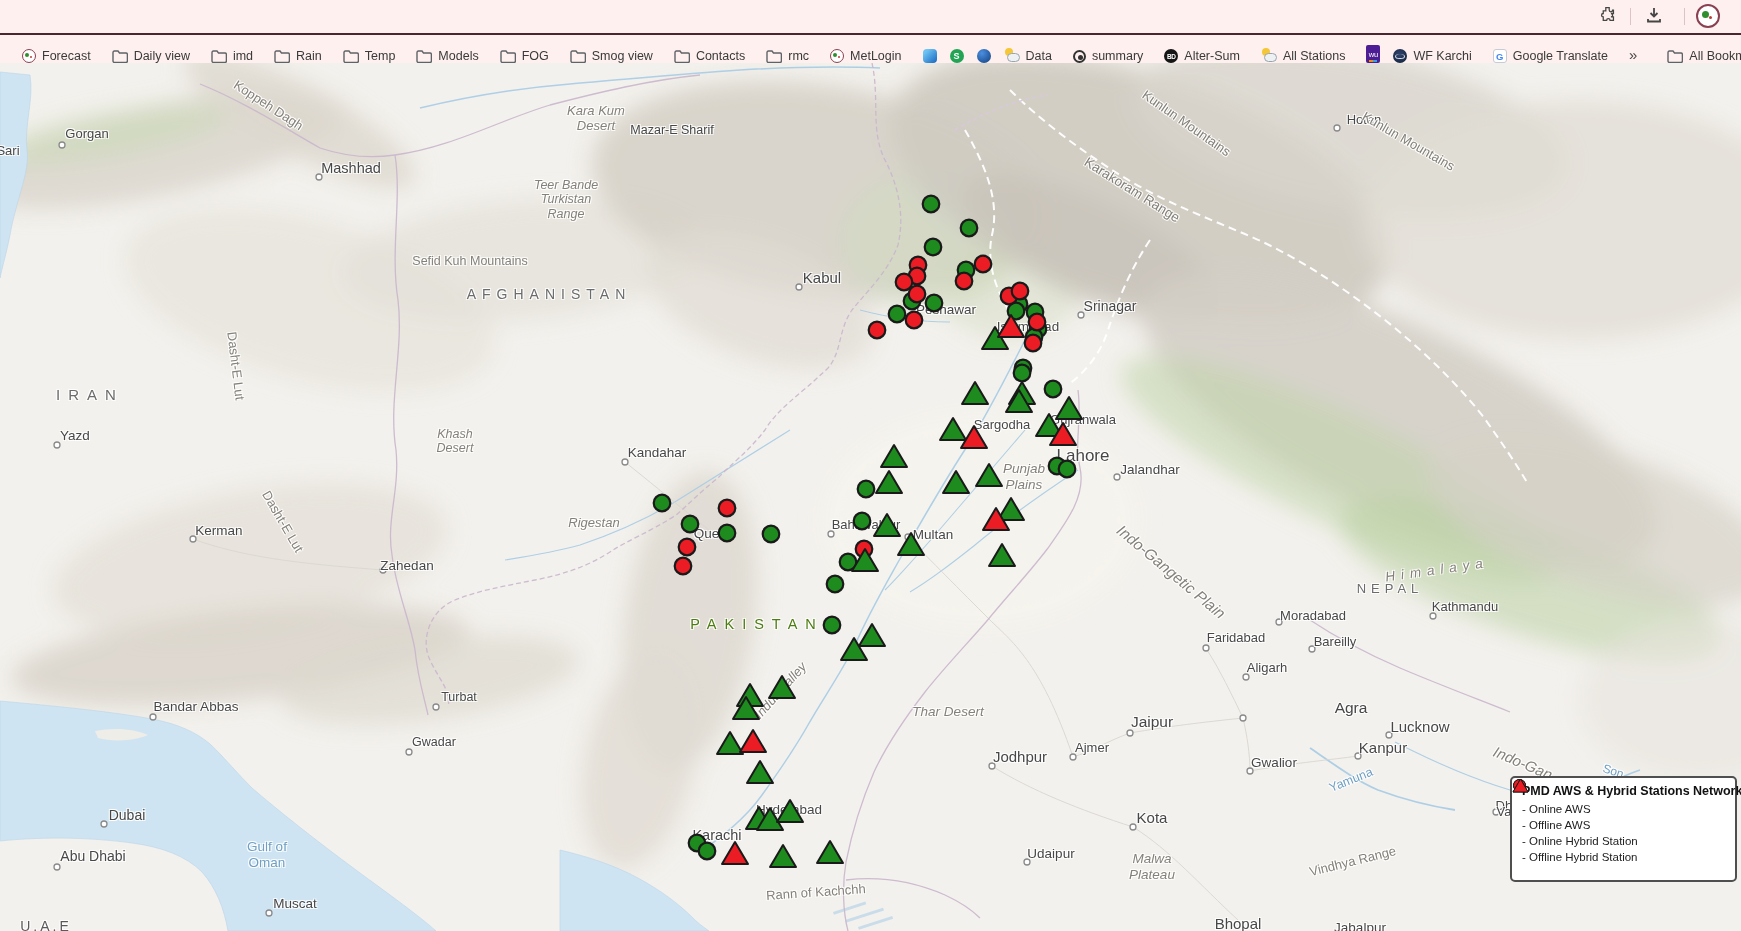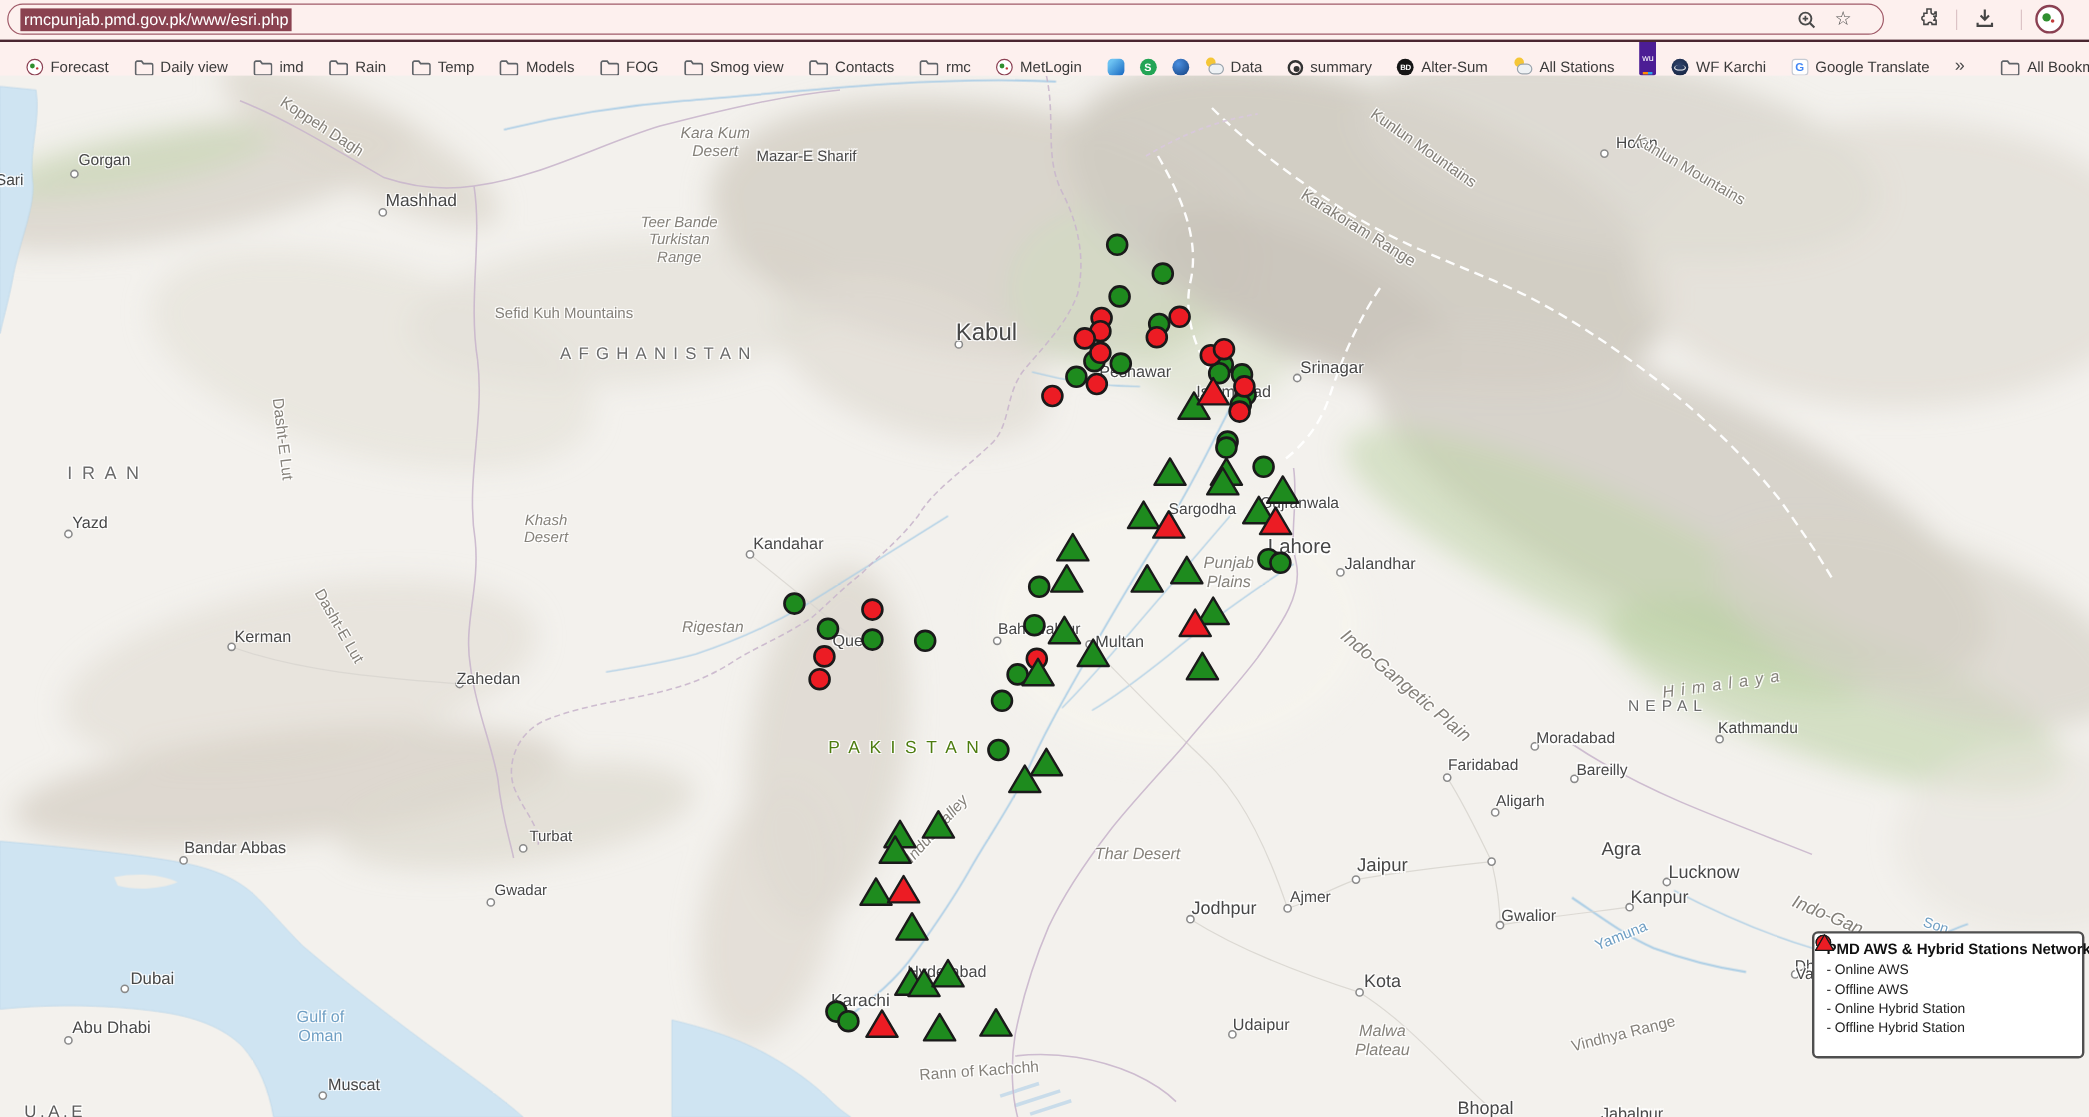--- a/index.html
+++ b/index.html
@@ -37,21 +37,21 @@
   .ic.drop{width:14px;height:14px;border-radius:4px;background:linear-gradient(135deg,#6cc2f2 20%,#1565c0)}
   .ic.sgreen{width:14px;height:14px;border-radius:50%;background:#23a455;color:#fff;font-size:9px;font-weight:bold}
   .ic.bird{width:14px;height:14px;border-radius:50%;background:radial-gradient(circle at 35% 30%,#4b8fe0,#123f7e)}
   .ic.weather{width:16px;height:15px}
   .ic.weather::before{content:"";position:absolute;left:1px;top:0;width:8px;height:8px;border-radius:50%;background:#f5c636}
   .ic.weather::after{content:"";position:absolute;right:0;bottom:1px;width:11px;height:7px;border-radius:6px;
       background:#eef1f4;border:1px solid #9aa4ad}
   .ic.target{width:13px;height:13px;border:2.5px solid #333;border-radius:50%;box-sizing:border-box}
   .ic.target::after{content:"";width:5px;height:5px;border-radius:50%;background:#333;position:absolute;left:3px;top:3px}
   .ic.bd{width:14px;height:14px;border-radius:50%;background:#151515;color:#fff;font-size:6.5px;font-weight:bold;letter-spacing:-.3px}
-  .ic.wu{width:14px;height:30px;border-radius:2px;background:#4c1d95;color:#fff;font-size:7.5px;font-weight:normal}
+  .ic.wu{width:14px;height:18px;border-radius:2px;background:#4c1d95;color:#fff;font-size:7.5px;font-weight:normal}
   .ic.wu::after{content:"";position:absolute;bottom:1px;left:3px;width:8px;height:2px;
       background:linear-gradient(90deg,#ff8c00 50%,#2aa7e8 50%)}
   .ic.globe{width:14px;height:14px;border-radius:50%;background:radial-gradient(circle at 45% 40%,#31456e,#101d38);}
   .ic.globe::after{content:"";position:absolute;left:2px;top:5px;width:10px;height:5px;border-radius:50%;
       border:1px solid rgba(255,255,255,.85);border-top:none;box-sizing:border-box}
   .ic.translate{width:14px;height:14px;border-radius:3px;background:#fff;border:1px solid #c6cbd4;
       color:#4286f5;font-size:9.5px;font-weight:bold;box-sizing:border-box}
   .ic.folder svg{display:block}
   #bm-spacer{flex:1}
   #bm-chevron{font-size:15px;color:#4a4a4a;margin-right:16px;cursor:pointer}
@@ -212,21 +212,21 @@
         <circle cx="269" cy="913" r="3" fill="#fff" stroke="#8a8a8a" stroke-width="1.3"></circle>
       </g>
   </svg>
 
   <div id="map-labels">
       <div class="maplab city" style="left: 8px; top: 88px; font-size: 13px; transform: translate(-50%, -50%);">Sari</div>
       <div class="maplab city" style="left: 87px; top: 71px; font-size: 13px; transform: translate(-50%, -50%);">Gorgan</div>
       <div class="maplab city" style="left: 351px; top: 105px; font-size: 14.5px; transform: translate(-50%, -50%);">Mashhad</div>
       <div class="maplab city" style="left: 1364px; top: 57px; font-size: 13px; transform: translate(-50%, -50%);">Hotan</div>
       <div class="maplab city" style="left: 672px; top: 67px; font-size: 12.5px; transform: translate(-50%, -50%);">Mazar-E Sharif</div>
-      <div class="maplab city" style="left: 822px; top: 215px; font-size: 20px; transform: translate(-50%, -50%);">Kabul</div>
+      <div class="maplab city" style="left: 822px; top: 215px; font-size: 15px; transform: translate(-50%, -50%);">Kabul</div>
       <div class="maplab city" style="left: 946px; top: 247px; font-size: 13.5px; transform: translate(-50%, -50%);">Peshawar</div>
       <div class="maplab city" style="left: 1028px; top: 264px; font-size: 13.5px; transform: translate(-50%, -50%);">Islamabad</div>
       <div class="maplab city" style="left: 1110px; top: 243px; font-size: 14px; transform: translate(-50%, -50%);">Srinagar</div>
       <div class="maplab city" style="left: 657px; top: 390px; font-size: 13.5px; transform: translate(-50%, -50%);">Kandahar</div>
       <div class="maplab city" style="left: 407px; top: 503px; font-size: 13.5px; transform: translate(-50%, -50%);">Zahedan</div>
       <div class="maplab city" style="left: 75px; top: 373px; font-size: 13.5px; transform: translate(-50%, -50%);">Yazd</div>
       <div class="maplab city" style="left: 219px; top: 468px; font-size: 13.5px; transform: translate(-50%, -50%);">Kerman</div>
       <div class="maplab city" style="left: 714px; top: 471px; font-size: 13.5px; transform: translate(-50%, -50%);">Quetta</div>
       <div class="maplab city" style="left: 1002px; top: 362px; font-size: 13px; transform: translate(-50%, -50%);">Sargodha</div>
       <div class="maplab city" style="left: 1083px; top: 357px; font-size: 13px; transform: translate(-50%, -50%);">Gujranwala</div>
@@ -404,30 +404,20 @@
             <path d="M8.5 1 L16 14 L1 14 Z" fill="#ec1c24" stroke="#1a1a1a" stroke-width="1" stroke-linejoin="round"></path>
           </svg>
           <span>- Offline Hybrid Station</span>
         </div>
       </div>
   </div>
 </div>
 
 <div id="chrome">
   <div id="url-row">
-    <div id="url-pill">
-      <span id="url-text">rmcpunjab.pmd.gov.pk/www/esri.php</span>
-      <svg id="zoom-ic" class="pill-ic" viewBox="0 0 18 18">
-        <circle cx="7.5" cy="7.5" r="5" fill="none" stroke="#4a4a4a" stroke-width="1.6"></circle>
-        <line x1="7.5" y1="5.2" x2="7.5" y2="9.8" stroke="#4a4a4a" stroke-width="1.4"></line>
-        <line x1="5.2" y1="7.5" x2="9.8" y2="7.5" stroke="#4a4a4a" stroke-width="1.4"></line>
-        <line x1="11.2" y1="11.2" x2="15" y2="15" stroke="#4a4a4a" stroke-width="1.8"></line>
-      </svg>
-      <div id="star-ic" class="pill-ic">☆</div>
-    </div>
     <svg id="ext-ic" class="chrome-ic" viewBox="0 0 20 20">
       <path d="M8,3 h4 v3 a2,2 0 0 0 4,0 h1 v4 h-3 a2,2 0 0 1 0,4 h3 v4 h-4 a2,2 0 0 0 -4,0 H5 v-4 a2,2 0 0 1 0,-4 V7 h3 Z" fill="none" stroke="#454545" stroke-width="1.5" transform="translate(1,0) scale(.85)"></path>
     </svg>
     <div id="sep1" class="vsep"></div>
     <svg id="dl-ic" class="chrome-ic" viewBox="0 0 20 20">
       <path d="M10,3 v8 M6.5,8 L10,11.5 L13.5,8" fill="none" stroke="#454545" stroke-width="1.8"></path>
       <path d="M4,14 v2.5 h12 V14" fill="none" stroke="#454545" stroke-width="1.8"></path>
     </svg>
     <div id="sep2" class="vsep"></div>
     <div id="avatar"></div>

